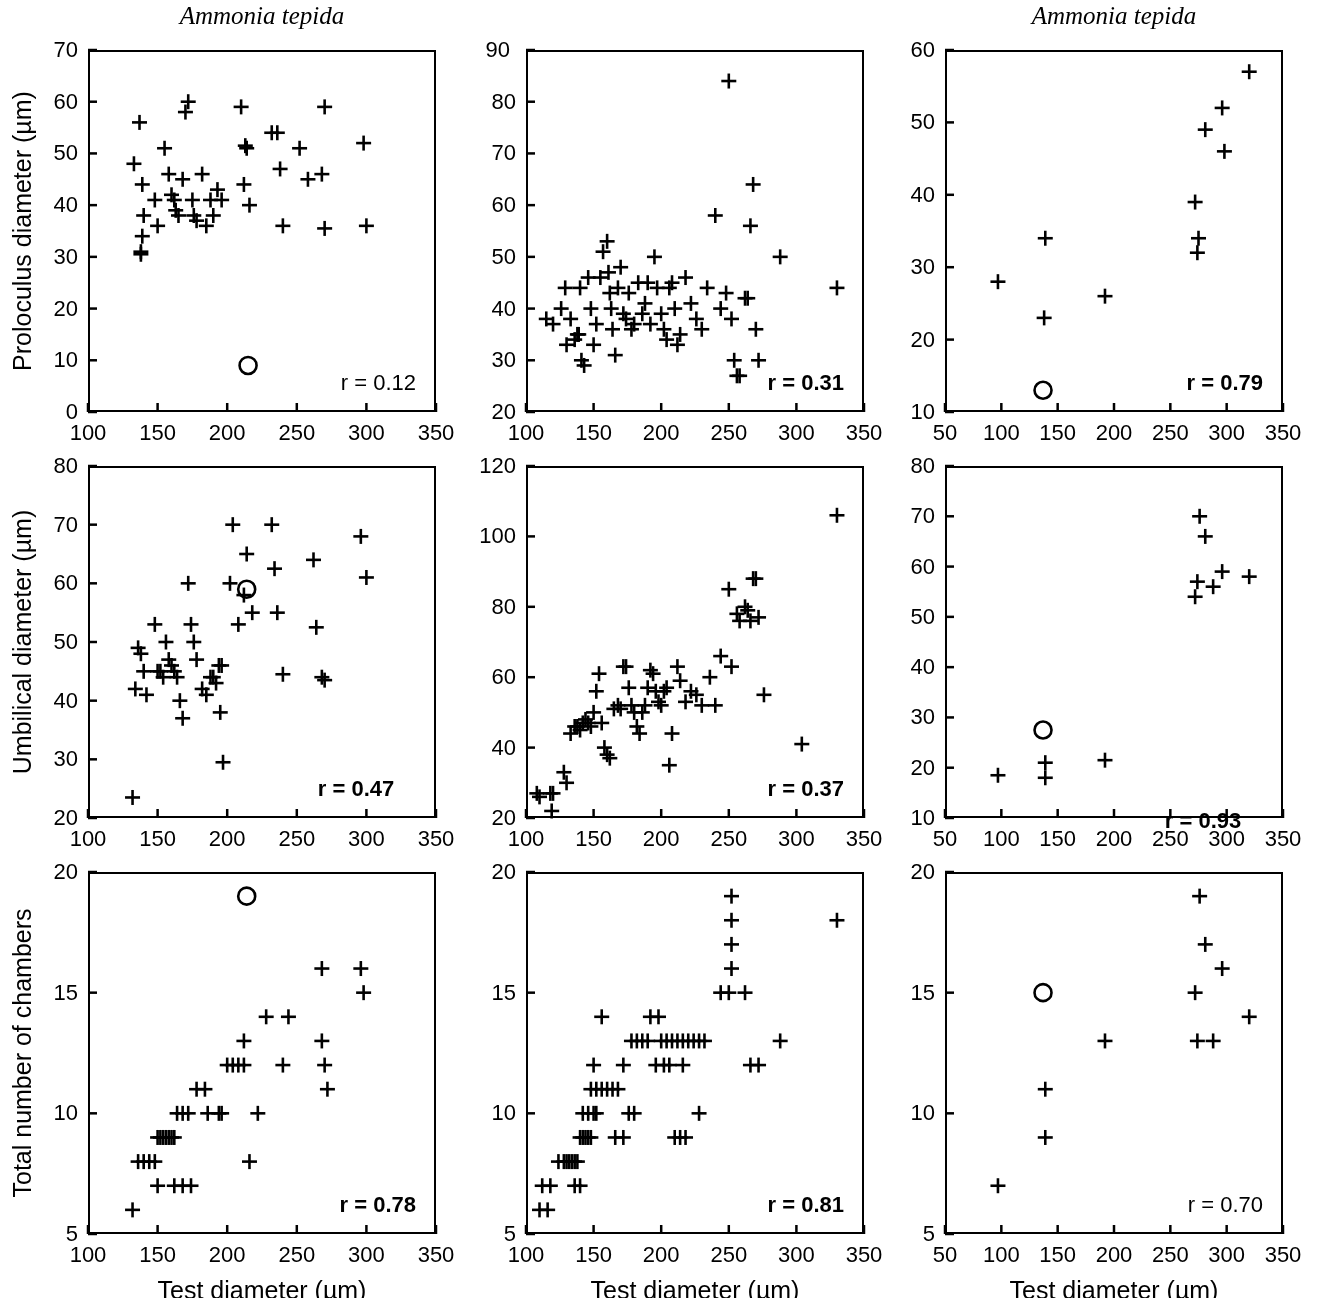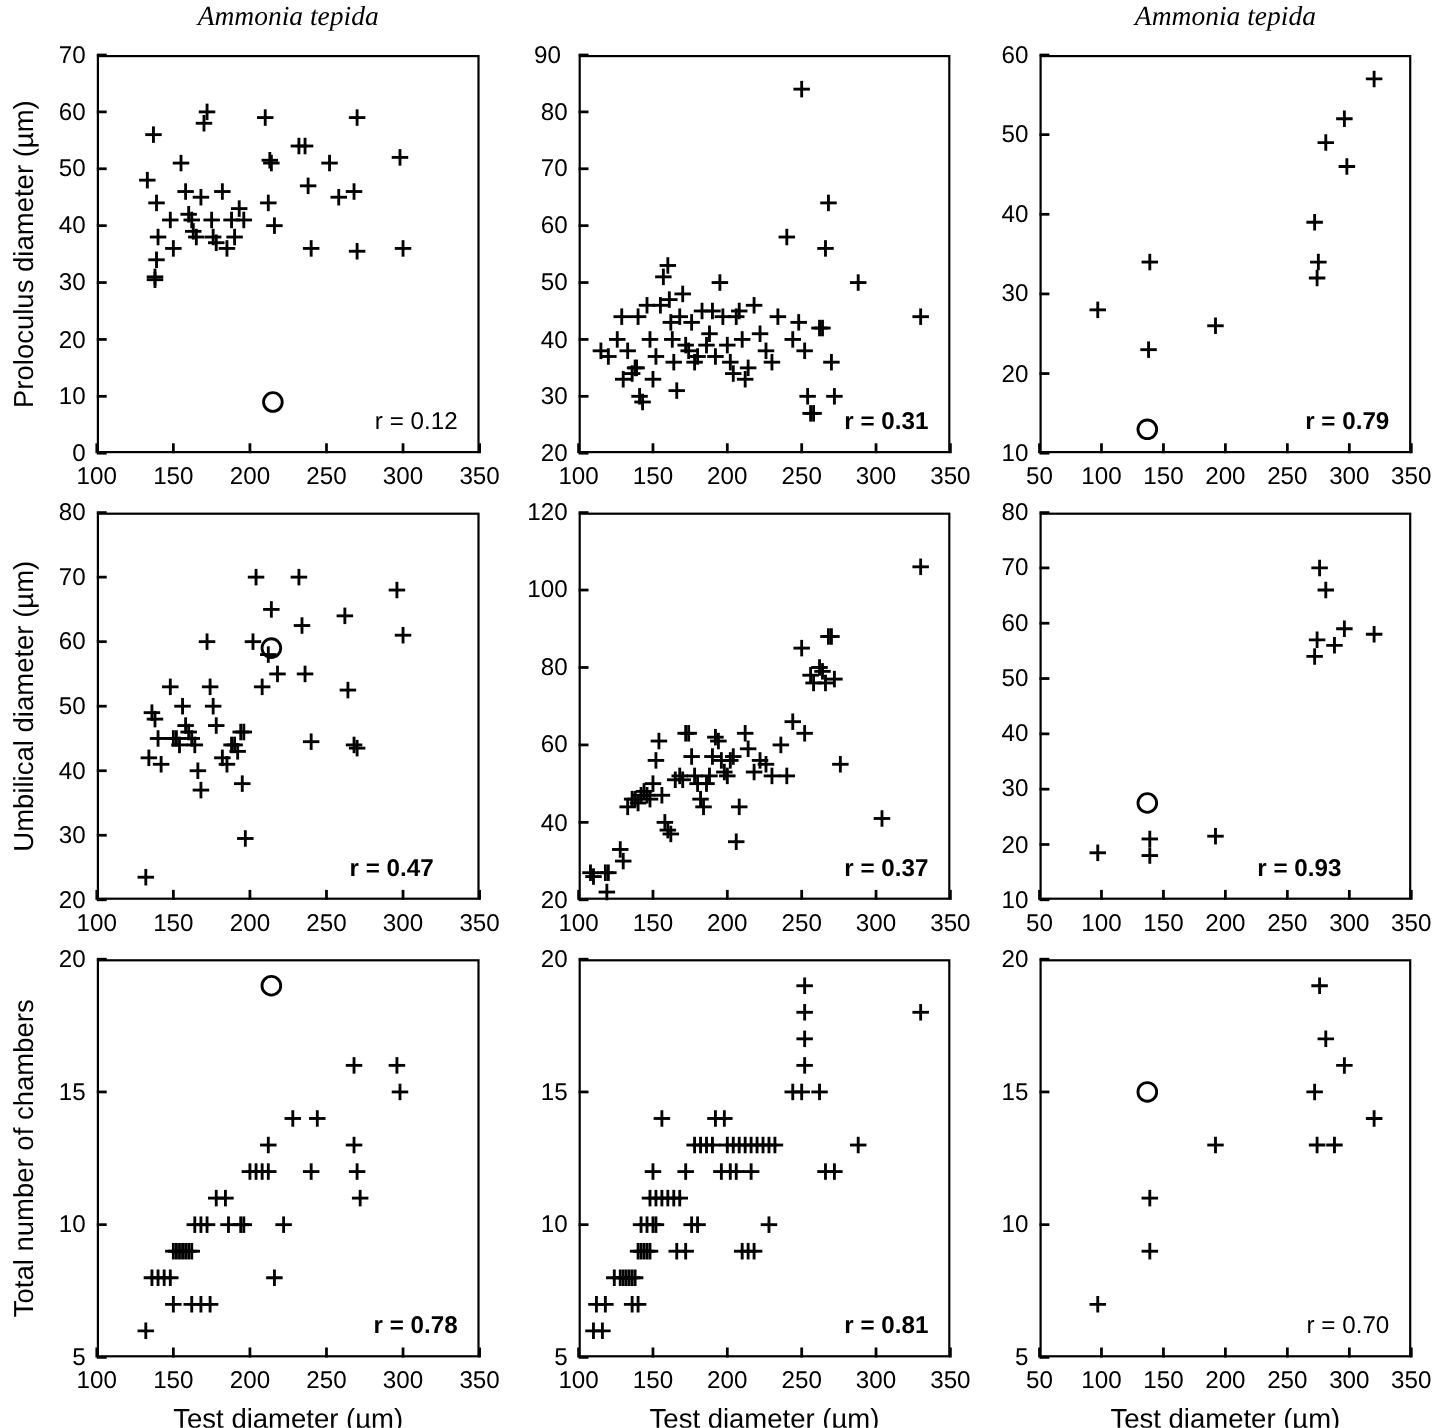--- a/index.html
+++ b/index.html
@@ -1246,21 +1246,21 @@
     <div class="tick-label-x" style="left: 1196.67px; top: 826px; width: 60px;">300</div>
     <div class="tick-label-x" style="left: 1253px; top: 826px; width: 60px;">350</div>
     <div class="tick-label-y" style="left: 885px; top: 805px; width: 50px;">10</div>
     <div class="tick-label-y" style="left: 885px; top: 754.714px; width: 50px;">20</div>
     <div class="tick-label-y" style="left: 885px; top: 704.429px; width: 50px;">30</div>
     <div class="tick-label-y" style="left: 885px; top: 654.143px; width: 50px;">40</div>
     <div class="tick-label-y" style="left: 885px; top: 603.857px; width: 50px;">50</div>
     <div class="tick-label-y" style="left: 885px; top: 553.571px; width: 50px;">60</div>
     <div class="tick-label-y" style="left: 885px; top: 503.286px; width: 50px;">70</div>
     <div class="tick-label-y" style="left: 885px; top: 453px; width: 50px;">80</div>
-    <div class="rlabel bold" style="left: 1143px; top: 776px; width: 120px; text-align: left;">r = 0.93</div>
+    <div class="rlabel bold" style="left: 1143px; top: 808px; width: 120px; text-align: center;">r = 0.93</div>
     <div class="plotframe" style="left: 88px; top: 872px; width: 348px; height: 362px;"></div>
     <svg class="marks" width="348" height="362" style="left: 88px; top: 872px;">
       <line x1="0" x2="0" y1="362" y2="353" class="tick"></line>
       <line x1="69.60000000000001" x2="69.60000000000001" y1="362" y2="353" class="tick"></line>
       <line x1="139.20000000000002" x2="139.20000000000002" y1="362" y2="353" class="tick"></line>
       <line x1="208.79999999999998" x2="208.79999999999998" y1="362" y2="353" class="tick"></line>
       <line x1="278.40000000000003" x2="278.40000000000003" y1="362" y2="353" class="tick"></line>
       <line x1="348" x2="348" y1="362" y2="353" class="tick"></line>
       <line x1="0" x2="9" y1="362" y2="362" class="tick"></line>
       <line x1="0" x2="9" y1="241.33333333333334" y2="241.33333333333334" class="tick"></line>

